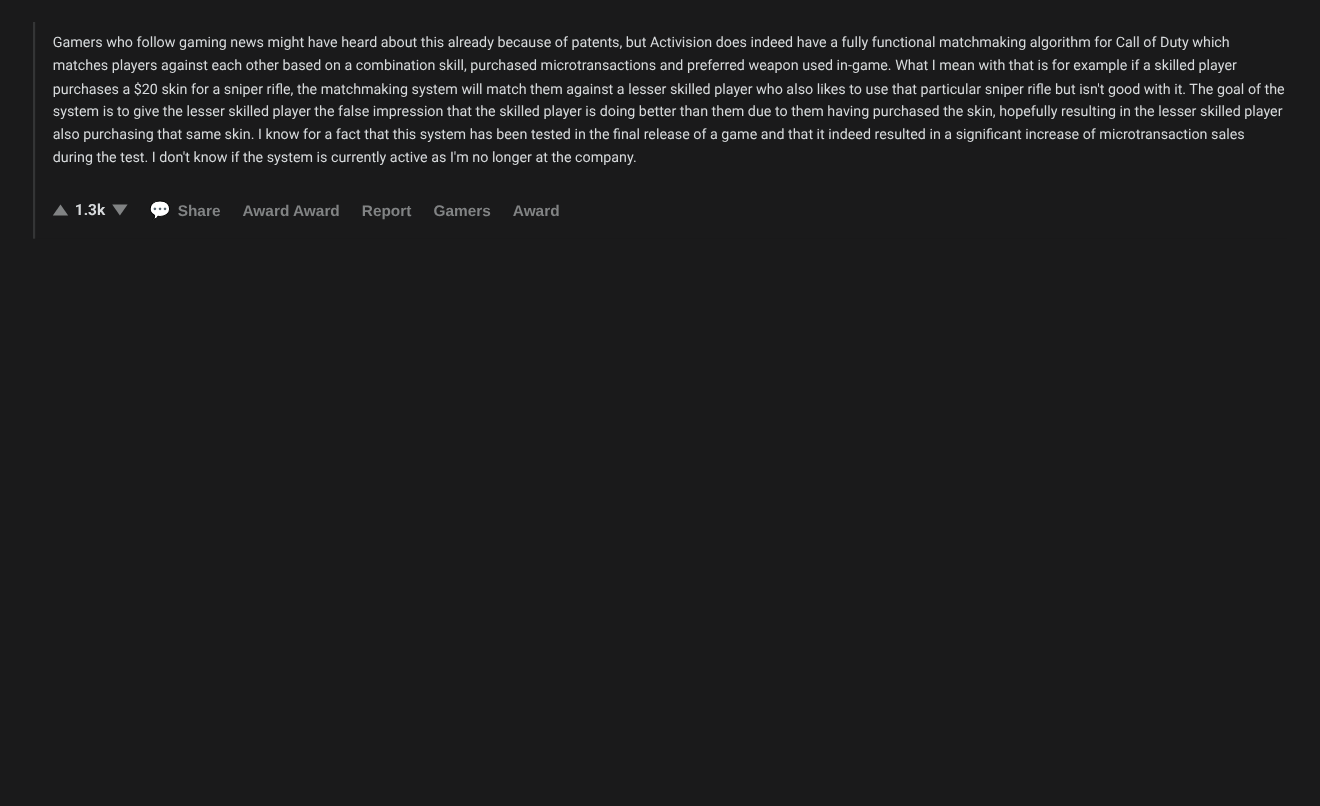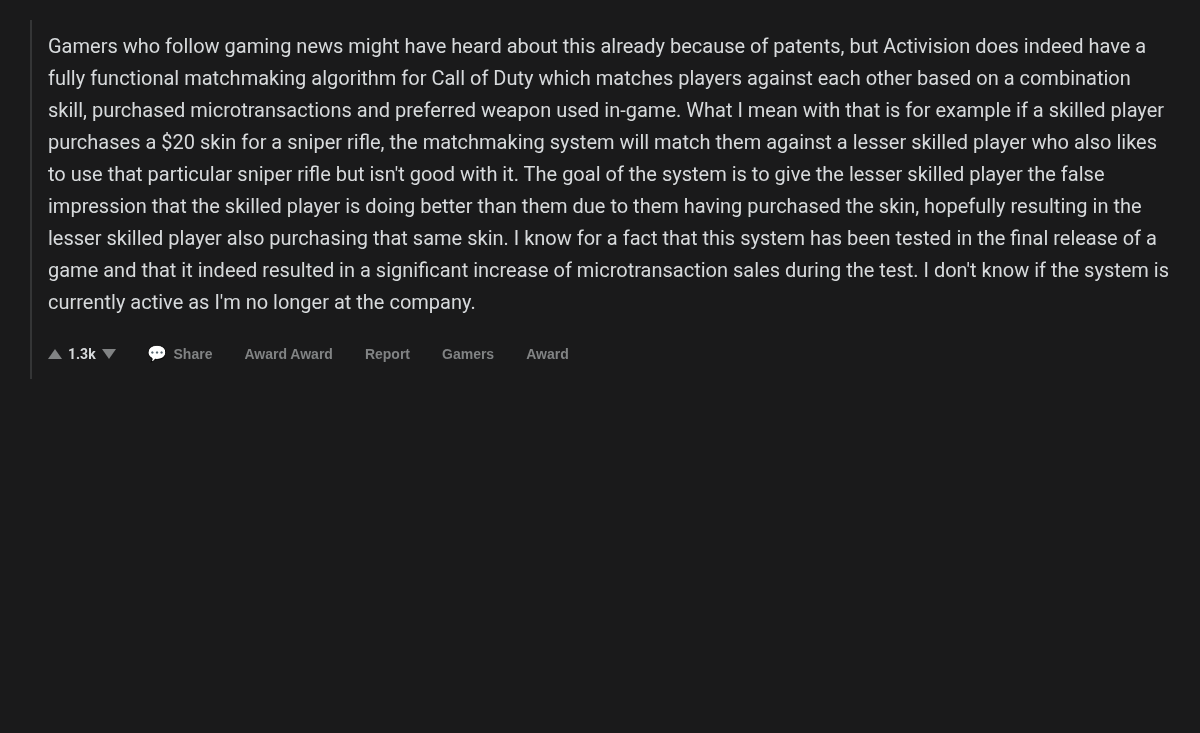--- a/index.html
+++ b/index.html
@@ -66,31 +66,31 @@
     .timestamp {
       font-size: 14px;
       color: #818384;
     }
 
     .award-icon {
       font-size: 18px;
     }
 
     .comment-body {
-      font-size: 20px;
+      font-size: 13px;
       line-height: 1.6;
       color: #d7dadc;
       margin-bottom: 20px;
       padding-left: 0;
     }
 
     .comment-actions {
       display: flex;
       align-items: center;
-      gap: 16px;
+      gap: 4px;
       margin-top: 10px;
     }
 
     .vote-section {
       display: flex;
       align-items: center;
       gap: 6px;
       margin-right: 8px;
     }
 

